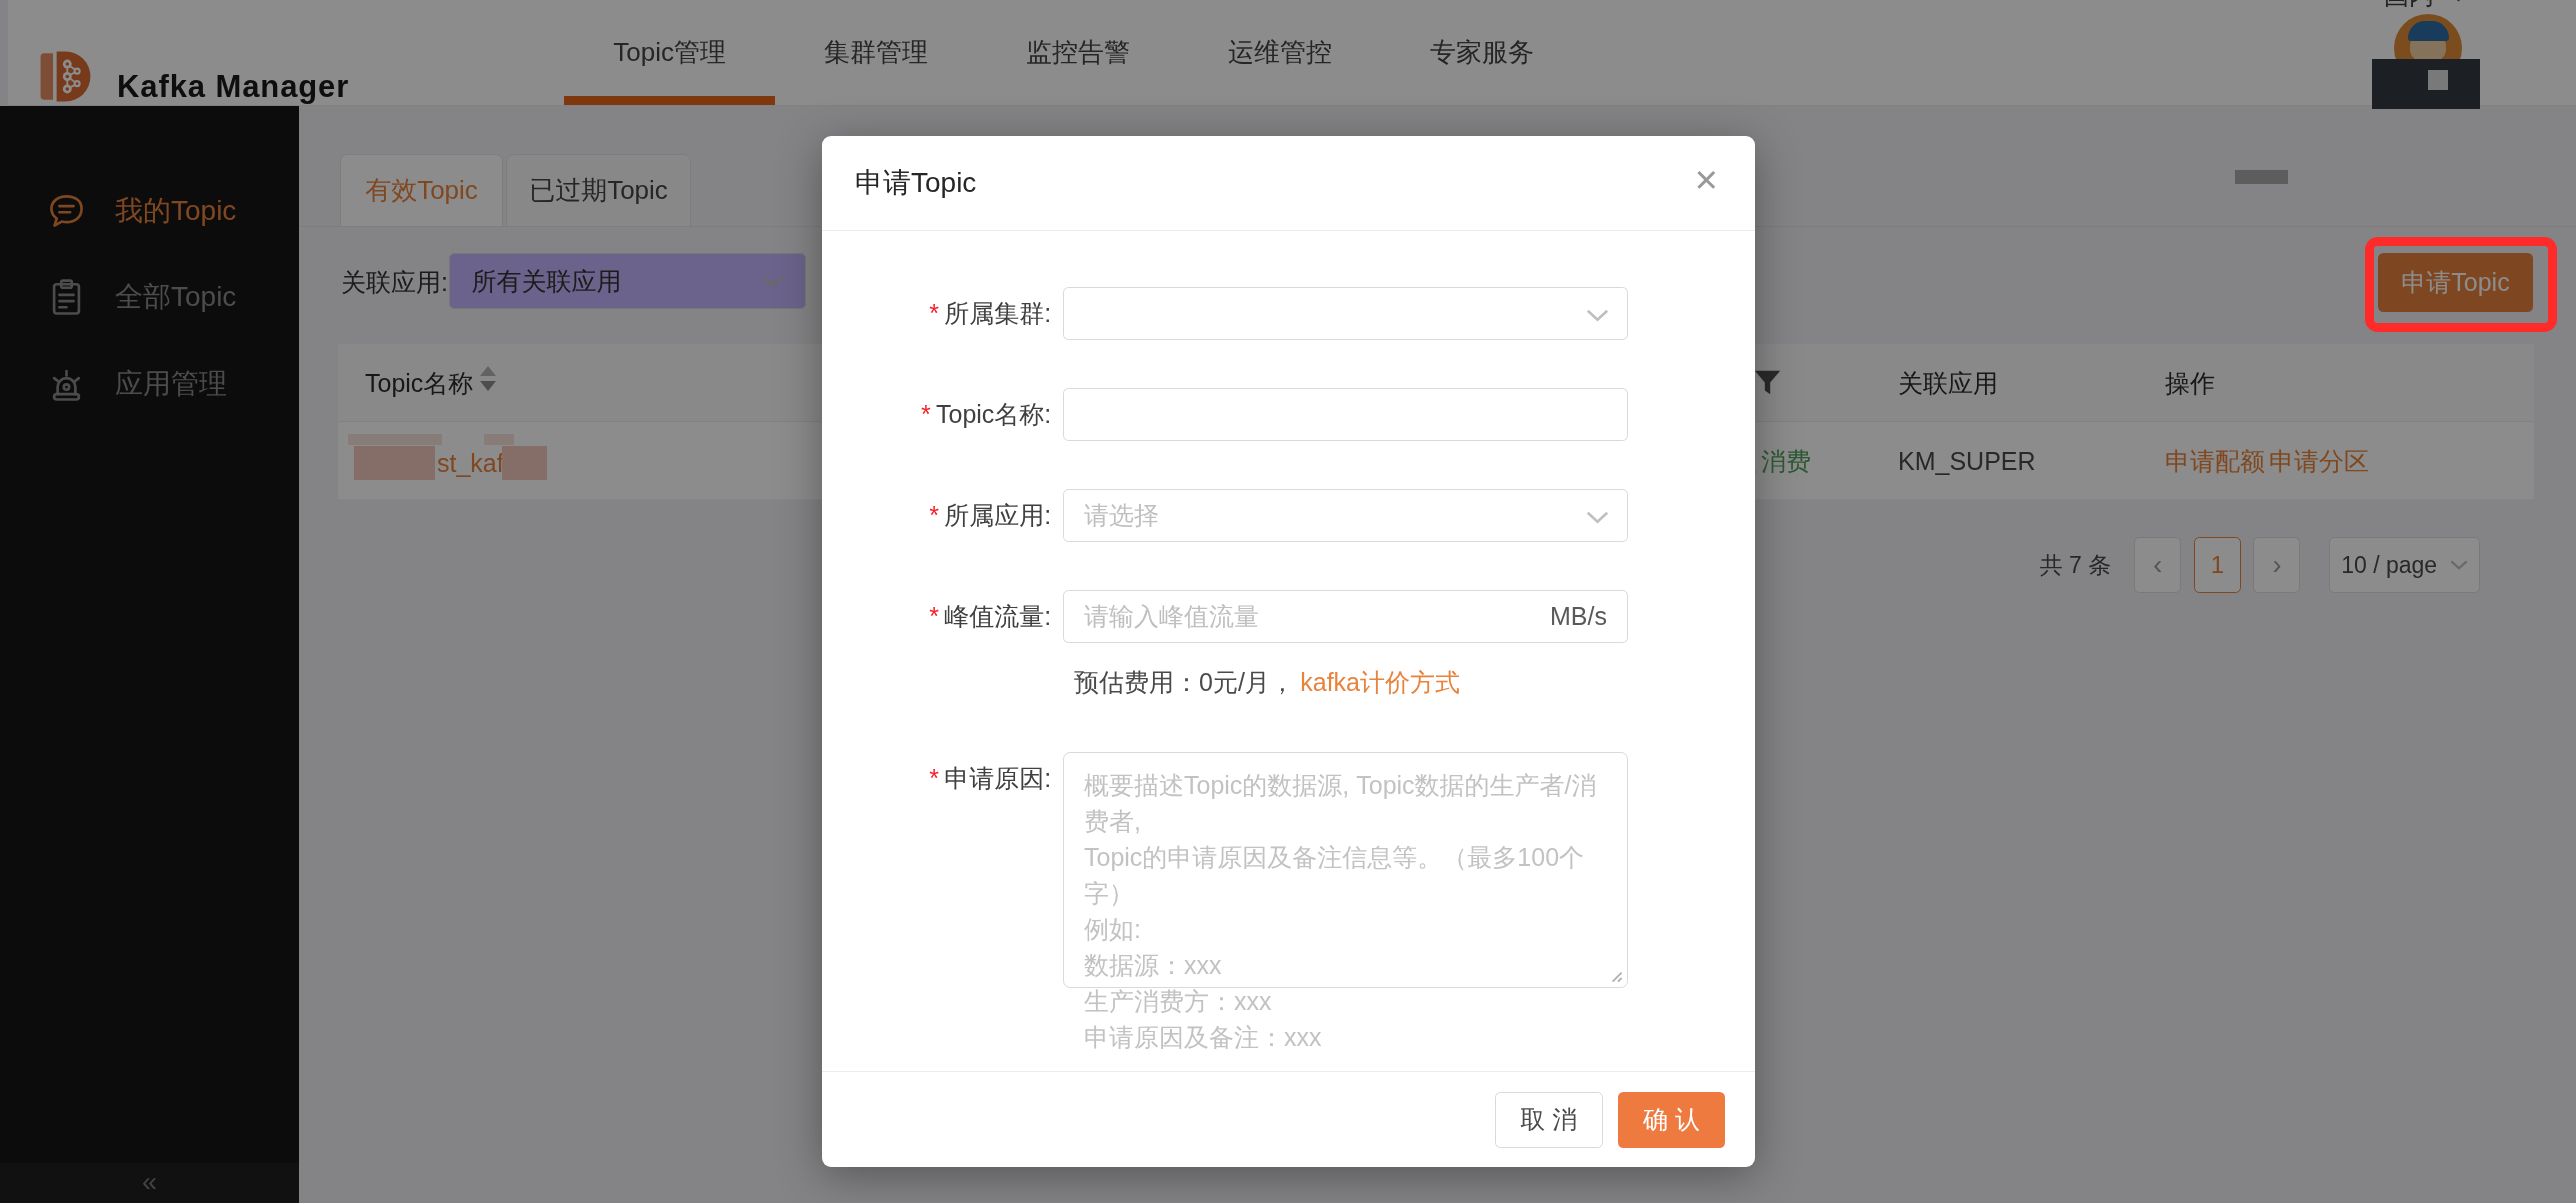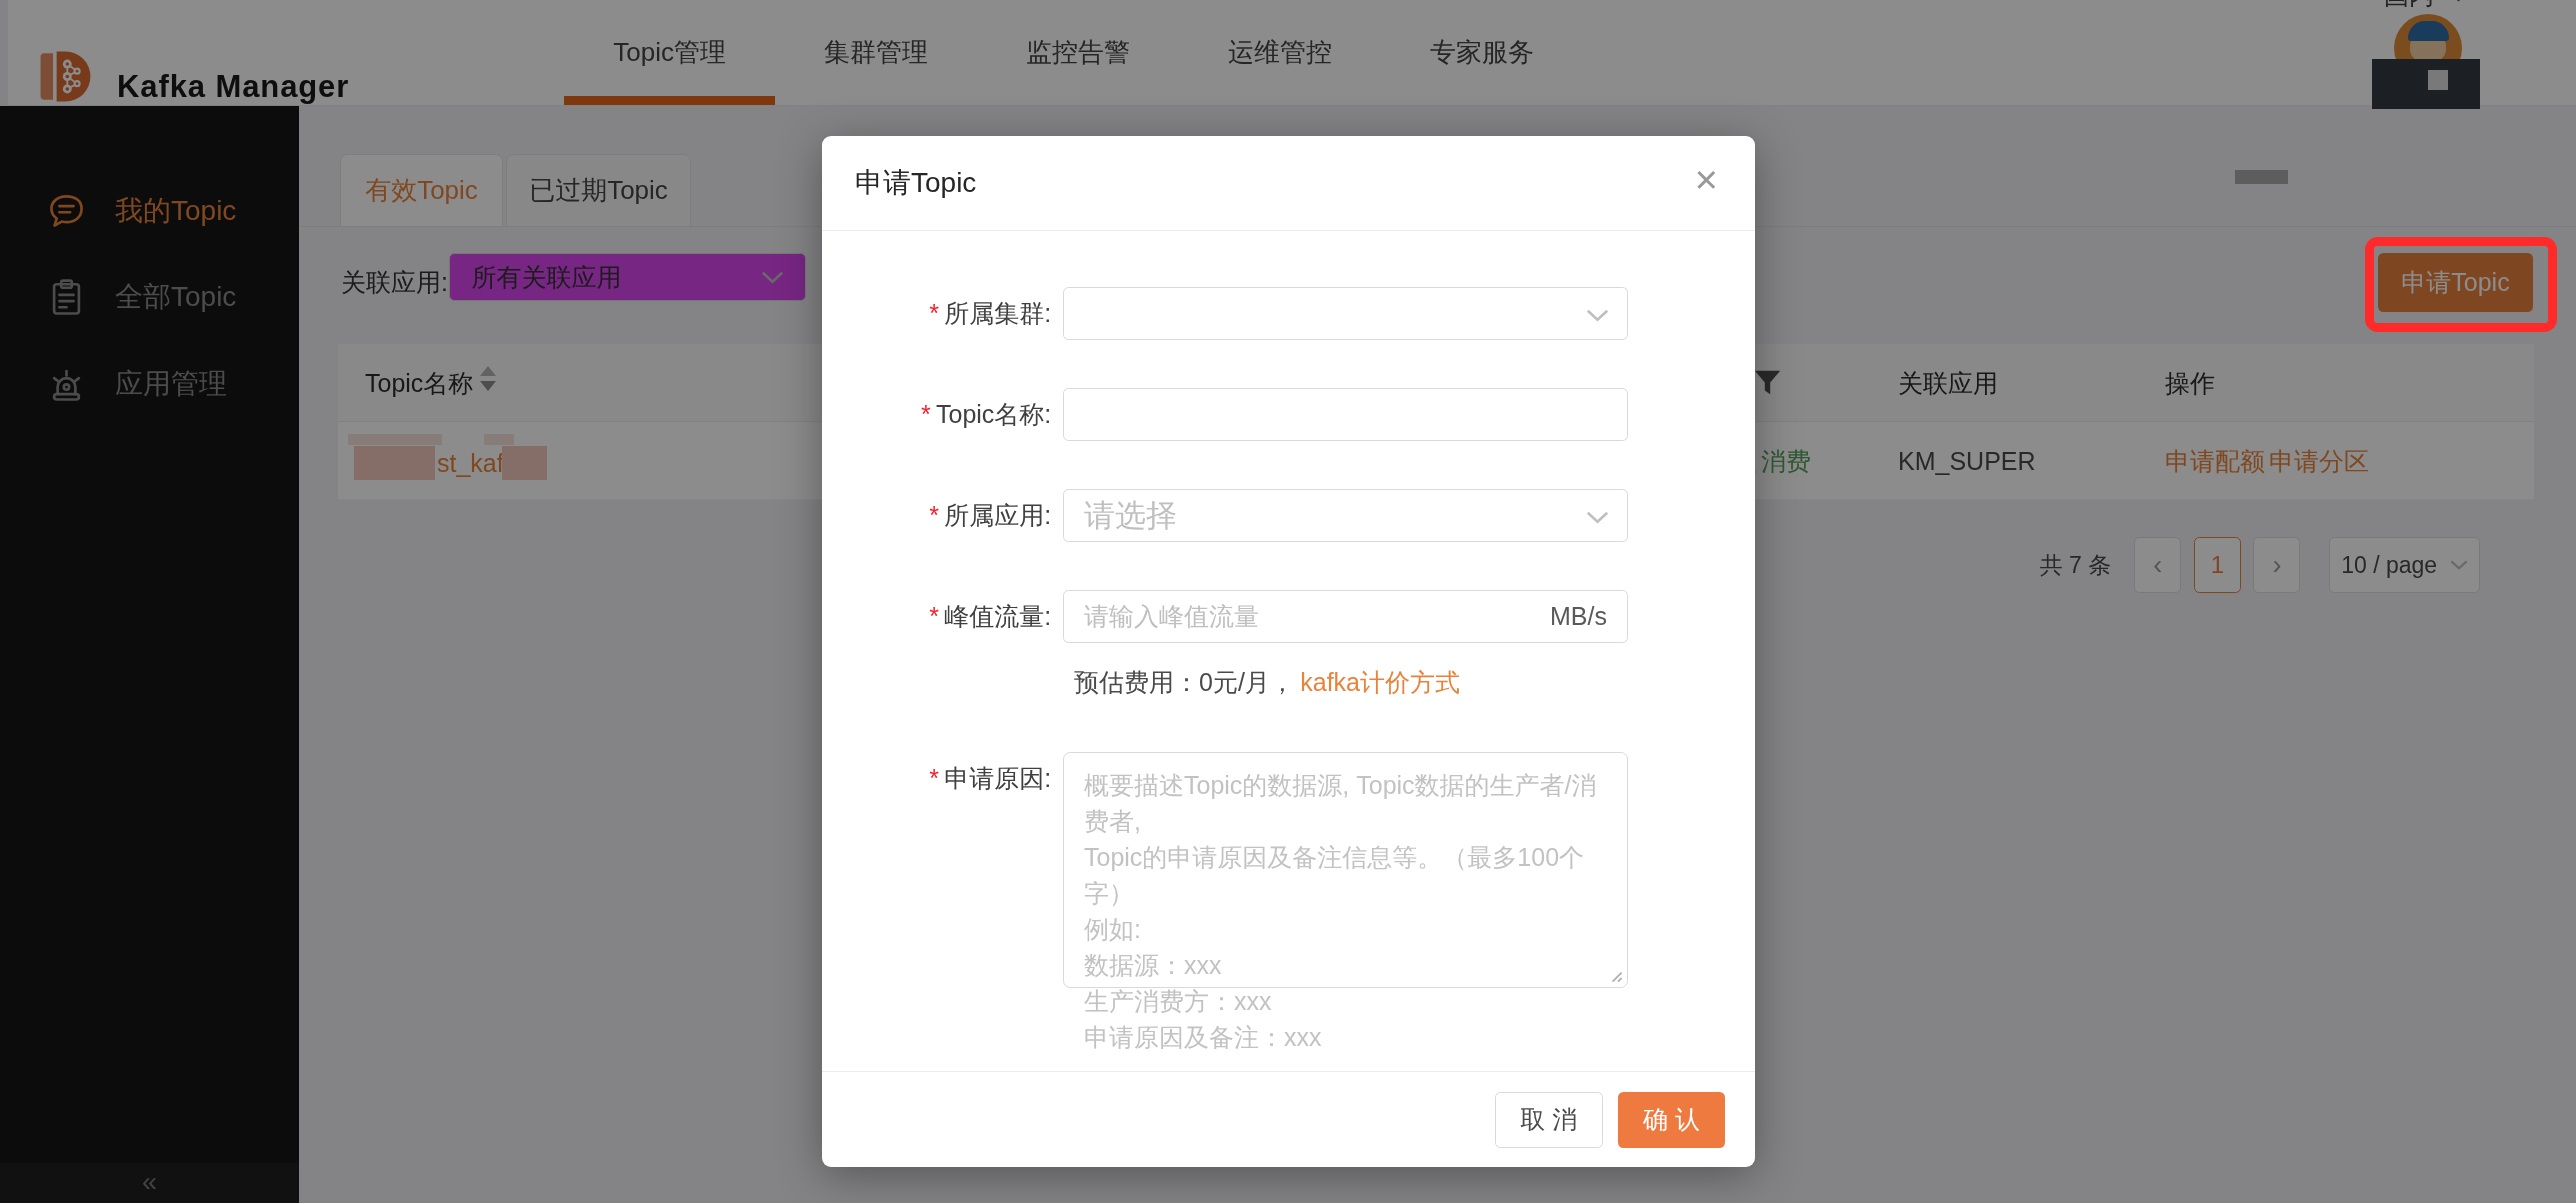--- a/index.html
+++ b/index.html
@@ -38,21 +38,21 @@
     color:#7a7a7a; font-size:27px; line-height:38px; text-align:center; cursor:pointer; }
 
   
   .main { position:absolute; top:106px; left:299px; width:2277px; height:1098px; }
   .tabs-divider { position:absolute; top:120px; left:0; right:0; height:0.9px; background:#e3e4e6; }
   .tab { position:absolute; top:48px; height:73px; border:0.9px solid #e4e4e4; border-radius:7.2px 7.2px 0 0;
     display:flex; align-items:center; justify-content:center; font-size:26px; cursor:pointer; }
   .tab-0 { left:41px; width:163px; background:#fff; color:#E8833C; border-bottom-color:#fff; }
   .tab-1 { left:207px; width:185px; background:#f8f8f9; color:#454545; }
   .filter-label { position:absolute; left:42px; top:160px; font-size:25px; color:#333; }
-  .filter-select { position:absolute; left:150px; top:147px; width:357px; height:48px; background:#d946ef;
+  .filter-select { position:absolute; left:150px; top:147px; width:357px; height:56px; background:#c4b5fd;
     border:0.9px solid #d9d9d9; border-radius:5.4px; display:flex; align-items:center; padding:0 21.5px; cursor:pointer; }
   .filter-select .sel-text { font-size:25px; color:#333; }
   .filter-select .chev { margin-left:auto; }
   .filter-select .chev polyline { stroke:#bfbfbf; }
   .apply-btn { position:absolute; left:2079px; top:147px; width:155px; height:59px; background:#E8813C; color:#fff;
     border:none; border-radius:5.4px; font-size:25px; cursor:pointer; font-family:inherit; }
   .gray-bar { position:absolute; left:1936px; top:64px; width:53px; height:13.5px; background:#a9a9a9; }
 
   .table-card { position:absolute; left:39px; top:238px; width:2196px; background:#fff; border-radius:3.6px; }
   .thead { position:relative; height:78px; background:#fafafa; border-bottom:0.9px solid #ececec; border-radius:3.6px 3.6px 0 0; }
@@ -97,21 +97,21 @@
   .modal-title { font-size:28px; font-weight:500; color:#262626; margin-left:33px; }
   .modal-close { position:absolute; right:36px; top:29px; font-size:30.5px; color:#999; cursor:pointer; line-height:1; }
   .modal-body { padding-top:56px; }
   .form-row { display:flex; align-items:center; margin-bottom:48px; }
   .form-row.top { align-items:flex-start; }
   .form-row.nomb { margin-bottom:0; }
   .form-label { width:241px; text-align:right; padding-right:11.7px; font-size:25px; color:#404040; line-height:53px; flex:0 0 auto; }
   .req { color:#f5222d; margin-right:5.4px; }
   .form-control { position:relative; width:565px; height:53px; border:0.9px solid #d9d9d9; border-radius:5.4px; background:#fff; }
   .select-box { display:flex; align-items:center; padding:0 20px; cursor:pointer; }
-  .select-box .sel-ph { font-size:31px; color:#bfbfbf; }
+  .select-box .sel-ph { font-size:25px; color:#bfbfbf; }
   .select-box .chev { position:absolute; right:18px; top:20px; }
   .select-box .chev polyline { stroke:#bfbfbf; }
   input.ctrl { width:100%; height:100%; border:none; outline:none; border-radius:5.4px; padding:0 20px;
     font-size:25px; color:#333; font-family:inherit; background:transparent; }
   input.ctrl::placeholder { color:#bfbfbf; }
   .suffix { position:absolute; right:20px; top:0; height:51px; line-height:51px; font-size:25px; color:#595959; }
   .fee-line { margin:23px 0 0 252px; font-size:25px; color:#4a4a4a; }
   .fee-link { color:#E8833C; cursor:pointer; margin-left:5.4px; }
   .ta-row { margin-top:53px; }
   .textarea-box { height:236px; border-radius:7.2px; cursor:text; }

